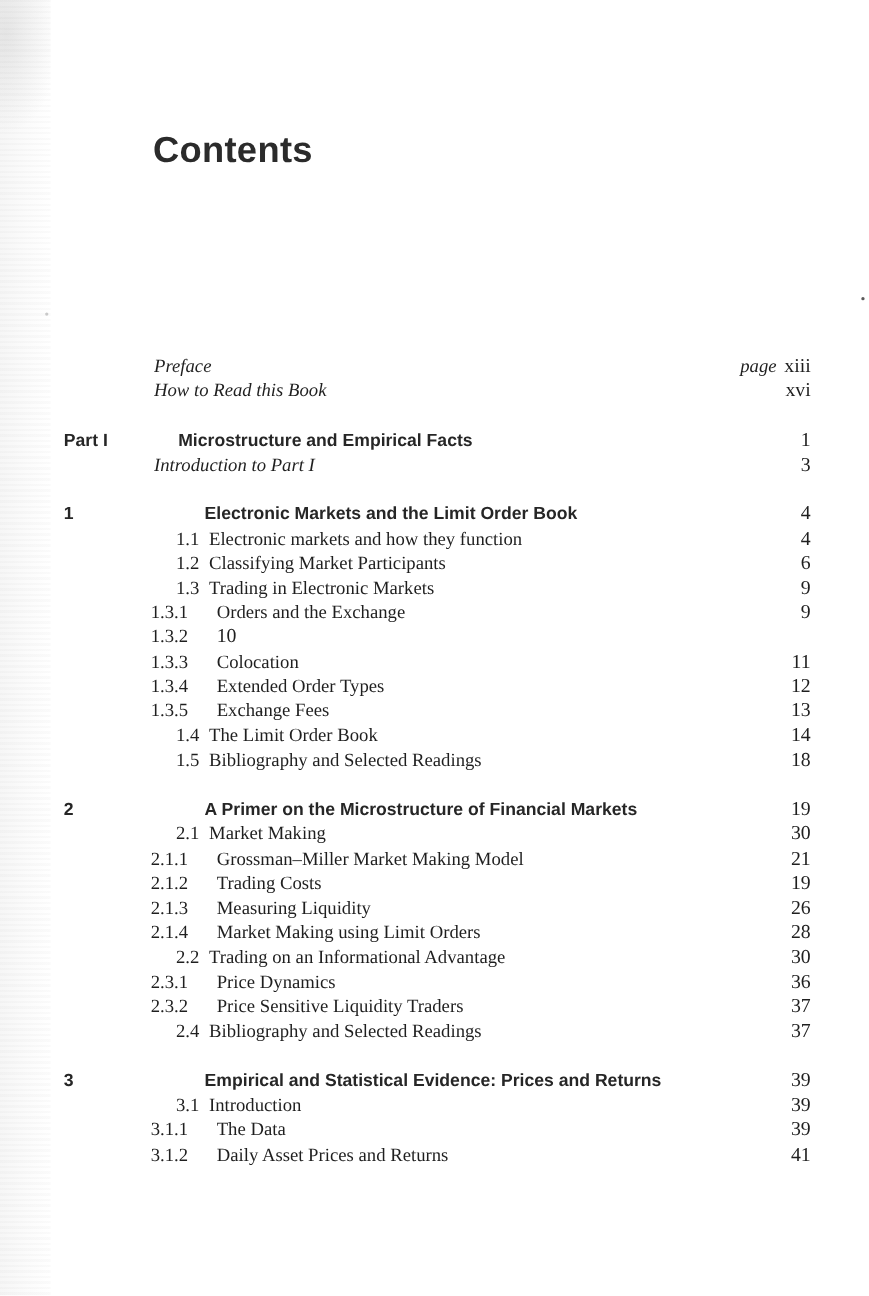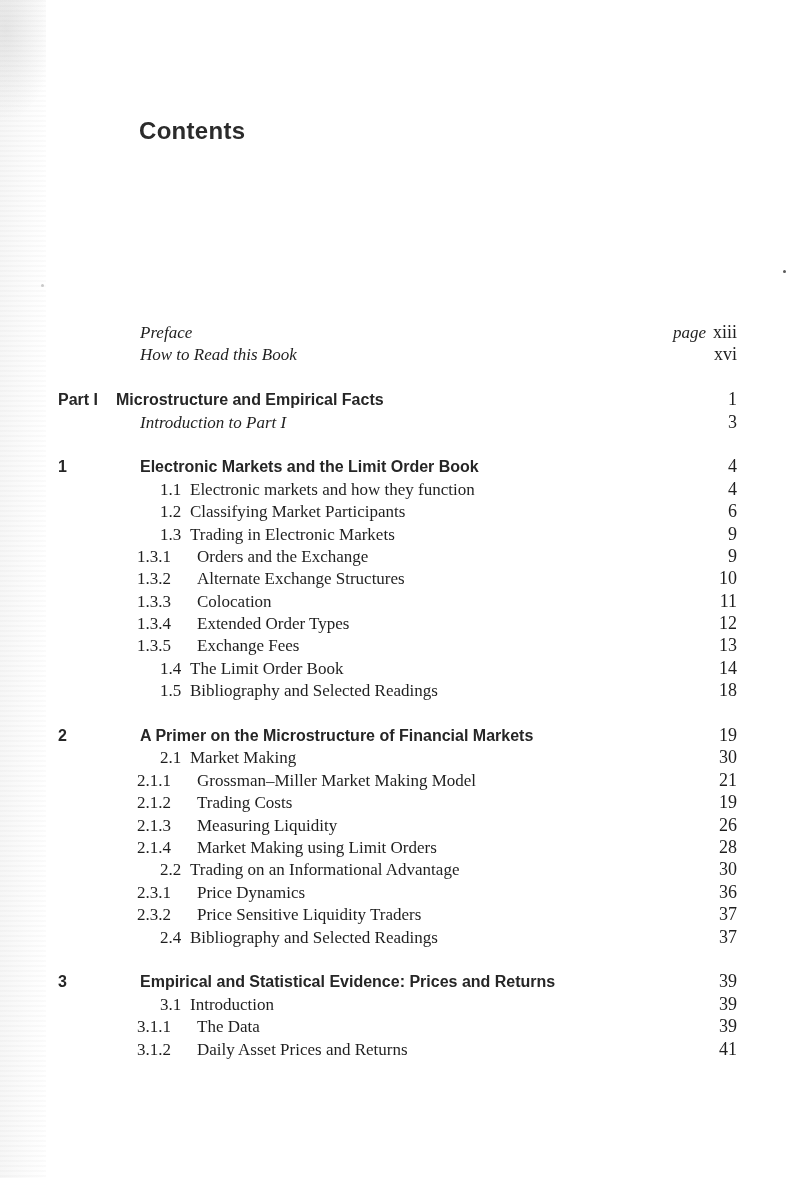--- a/index.html
+++ b/index.html
@@ -29,21 +29,21 @@
   .speck-right  { left: 783px; top: 270px; width: 3px; height: 3px; background: #5a5a5a; }
   .speck-left   { left: 41px;  top: 284px; width: 3px; height: 3px; background: #c9c9c9; }
   .speck-inline { left: 236px; top: 646px; width: 3px; height: 3px; background: #b9b9b9; }
 
   .page-title {
     position: absolute;
     left: 139px;
     top: 117px;
     font-family: "Liberation Sans", sans-serif;
     font-weight: 700;
-    font-size: 24px;
+    font-size: 33px;
     letter-spacing: 0.3px;
     color: #2b2b2b;
   }
 
   .toc {
     position: absolute;
     left: 58px;
     top: 321px;
     width: 679px;
     font-size: 17px;
@@ -60,20 +60,21 @@
 
   
   .t-front { font-style: italic; padding-left: 82px; }
   .t-partintro { font-style: italic; padding-left: 82px; }
 
   .t-part, .t-chapter {
     font-family: "Liberation Sans", sans-serif;
     font-weight: 700;
     font-size: 16px;
     color: #262626;
+    gap: 46px;
   }
   .t-part .num { width: 58px; }
   .t-chapter .num { width: 82px; }
 
   .t-section .num { margin-left: 102px; width: 30px; }
   .t-subsection .num { margin-left: 79px; width: 60px; }
 </style>
 </head>
 <body>
 
@@ -127,21 +128,20 @@
     <span class="label">Trading in Electronic Markets</span>
     <span class="pagenum">9</span>
   </div>
       <div class="row t-subsection">
     <span class="num">1.3.1</span>
     <span class="label">Orders and the Exchange</span>
     <span class="pagenum">9</span>
   </div>
       <div class="row t-subsection">
     <span class="num">1.3.2</span>
-    <span class="label">Alternate Exchange Structures</span>
     <span class="pagenum">10</span>
   </div>
       <div class="row t-subsection">
     <span class="num">1.3.3</span>
     <span class="label">Colocation</span>
     <span class="pagenum">11</span>
   </div>
       <div class="row t-subsection">
     <span class="num">1.3.4</span>
     <span class="label">Extended Order Types</span>

